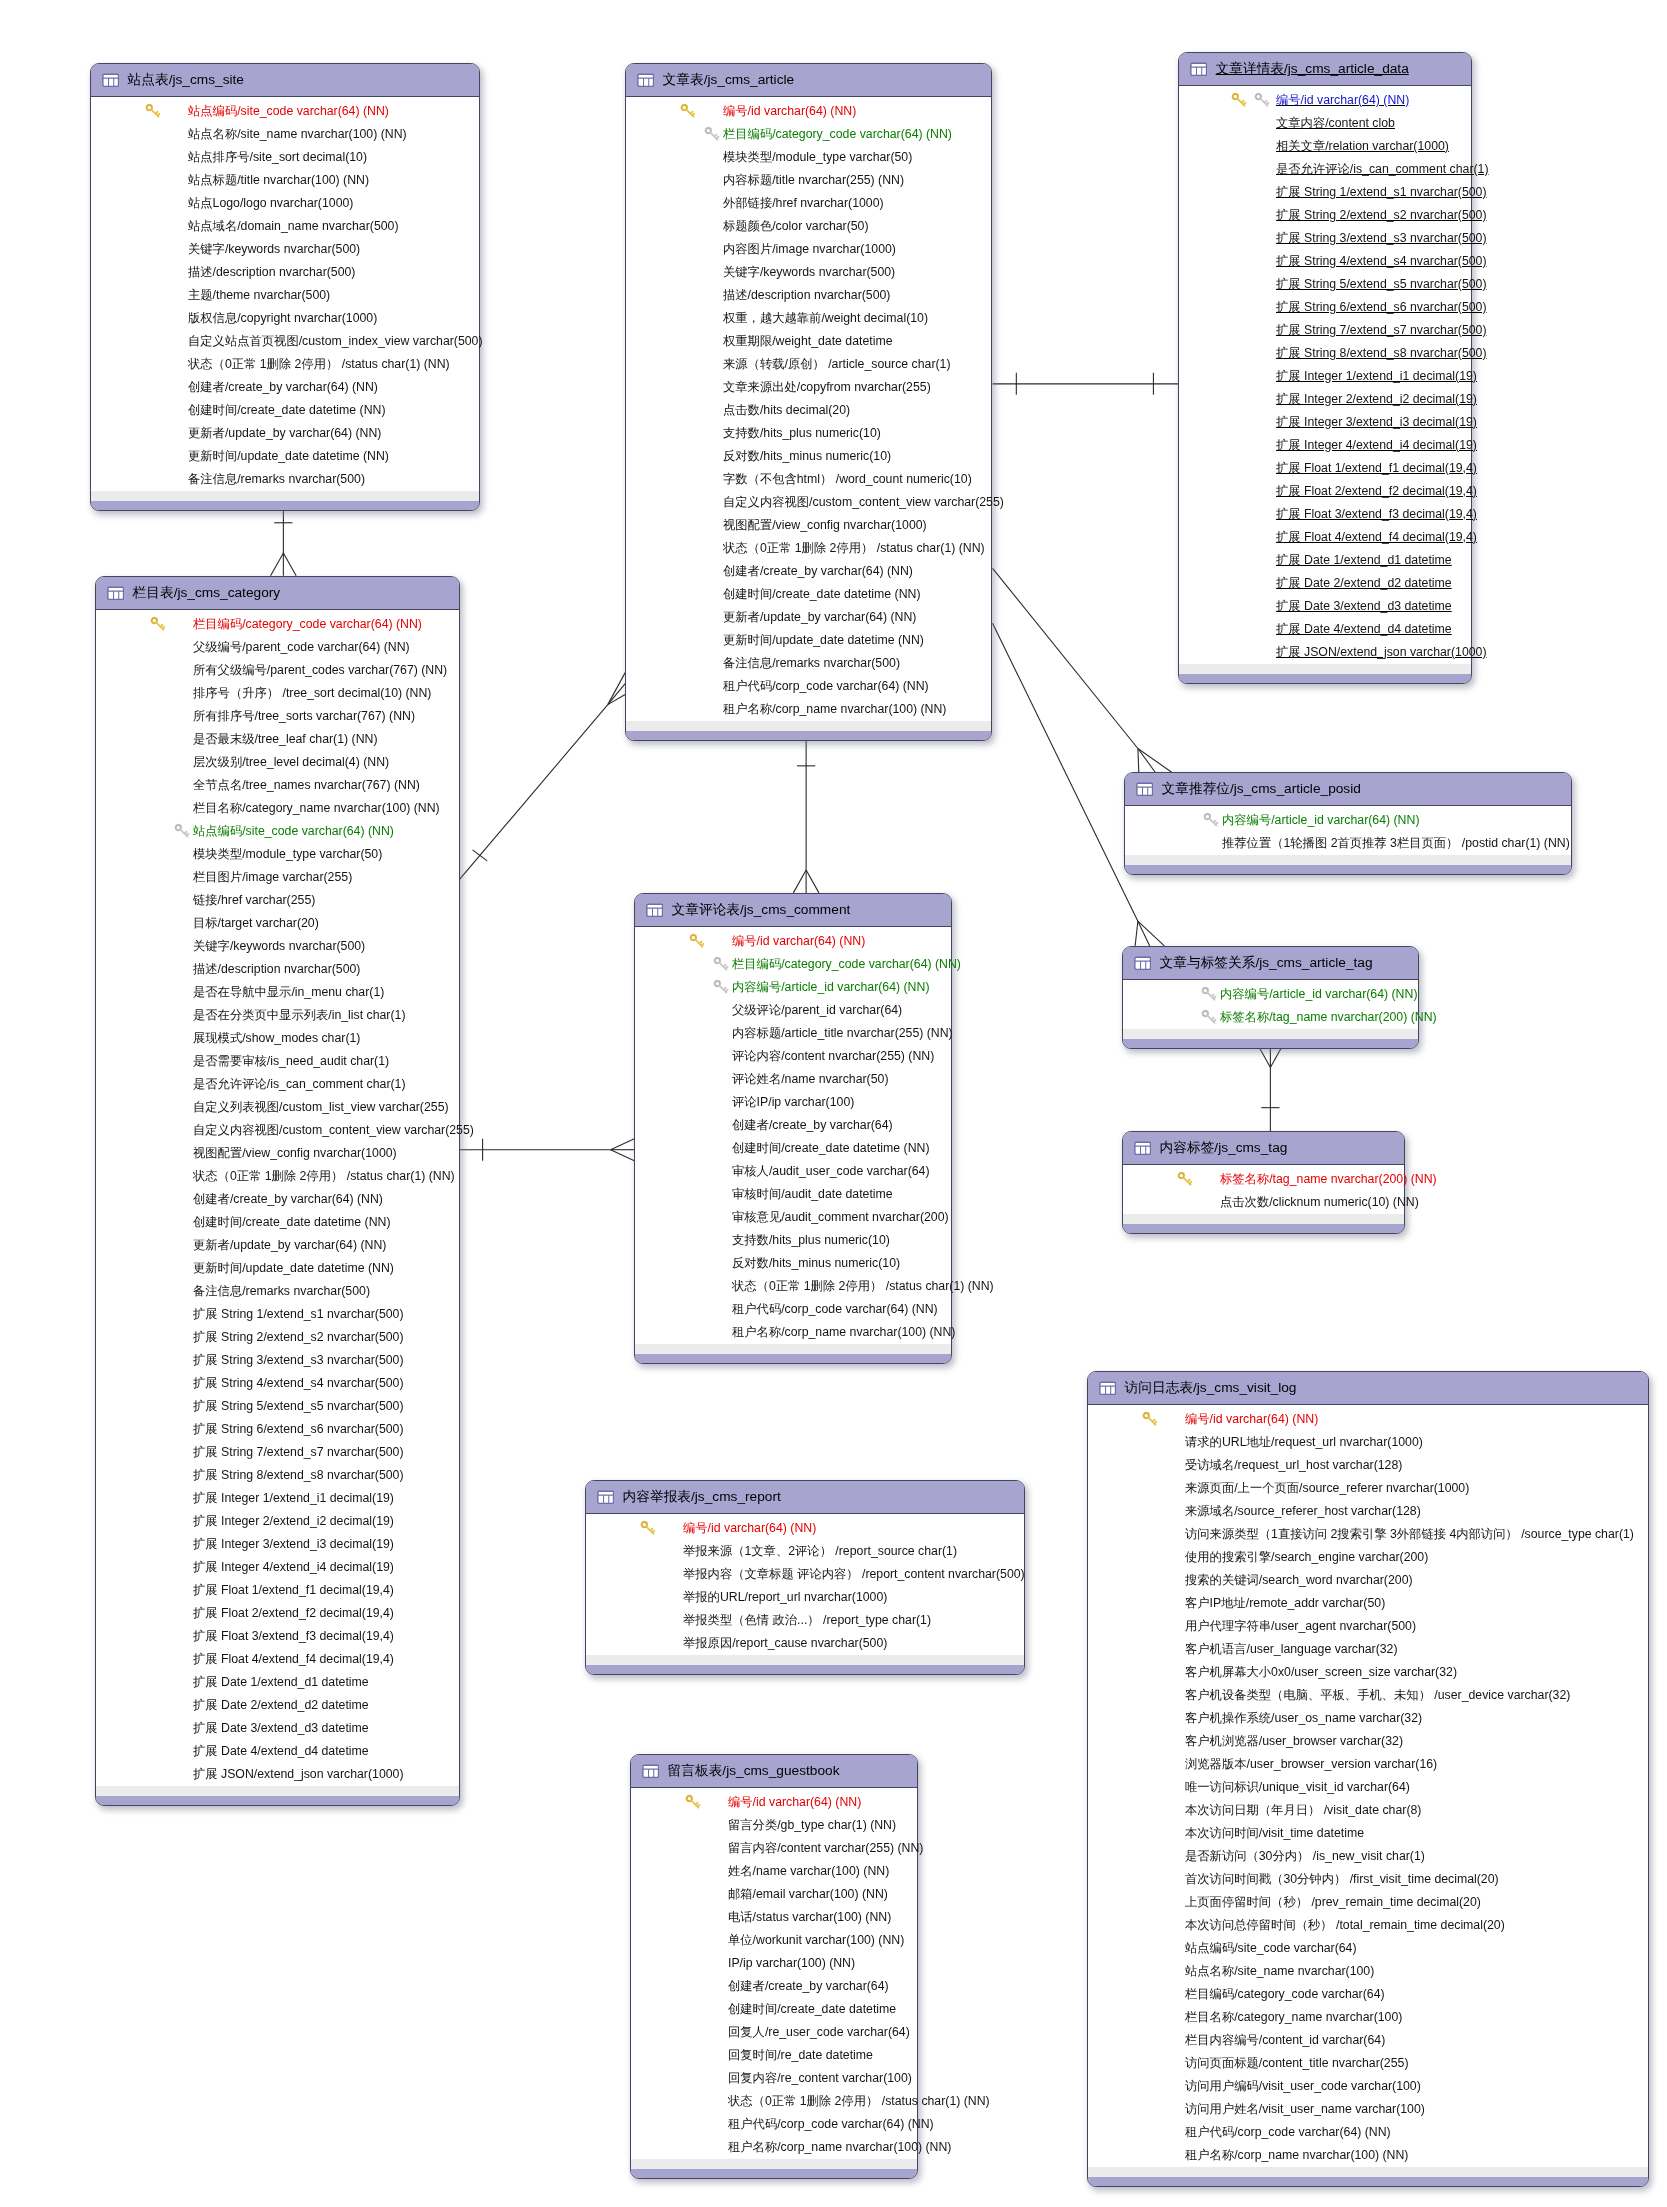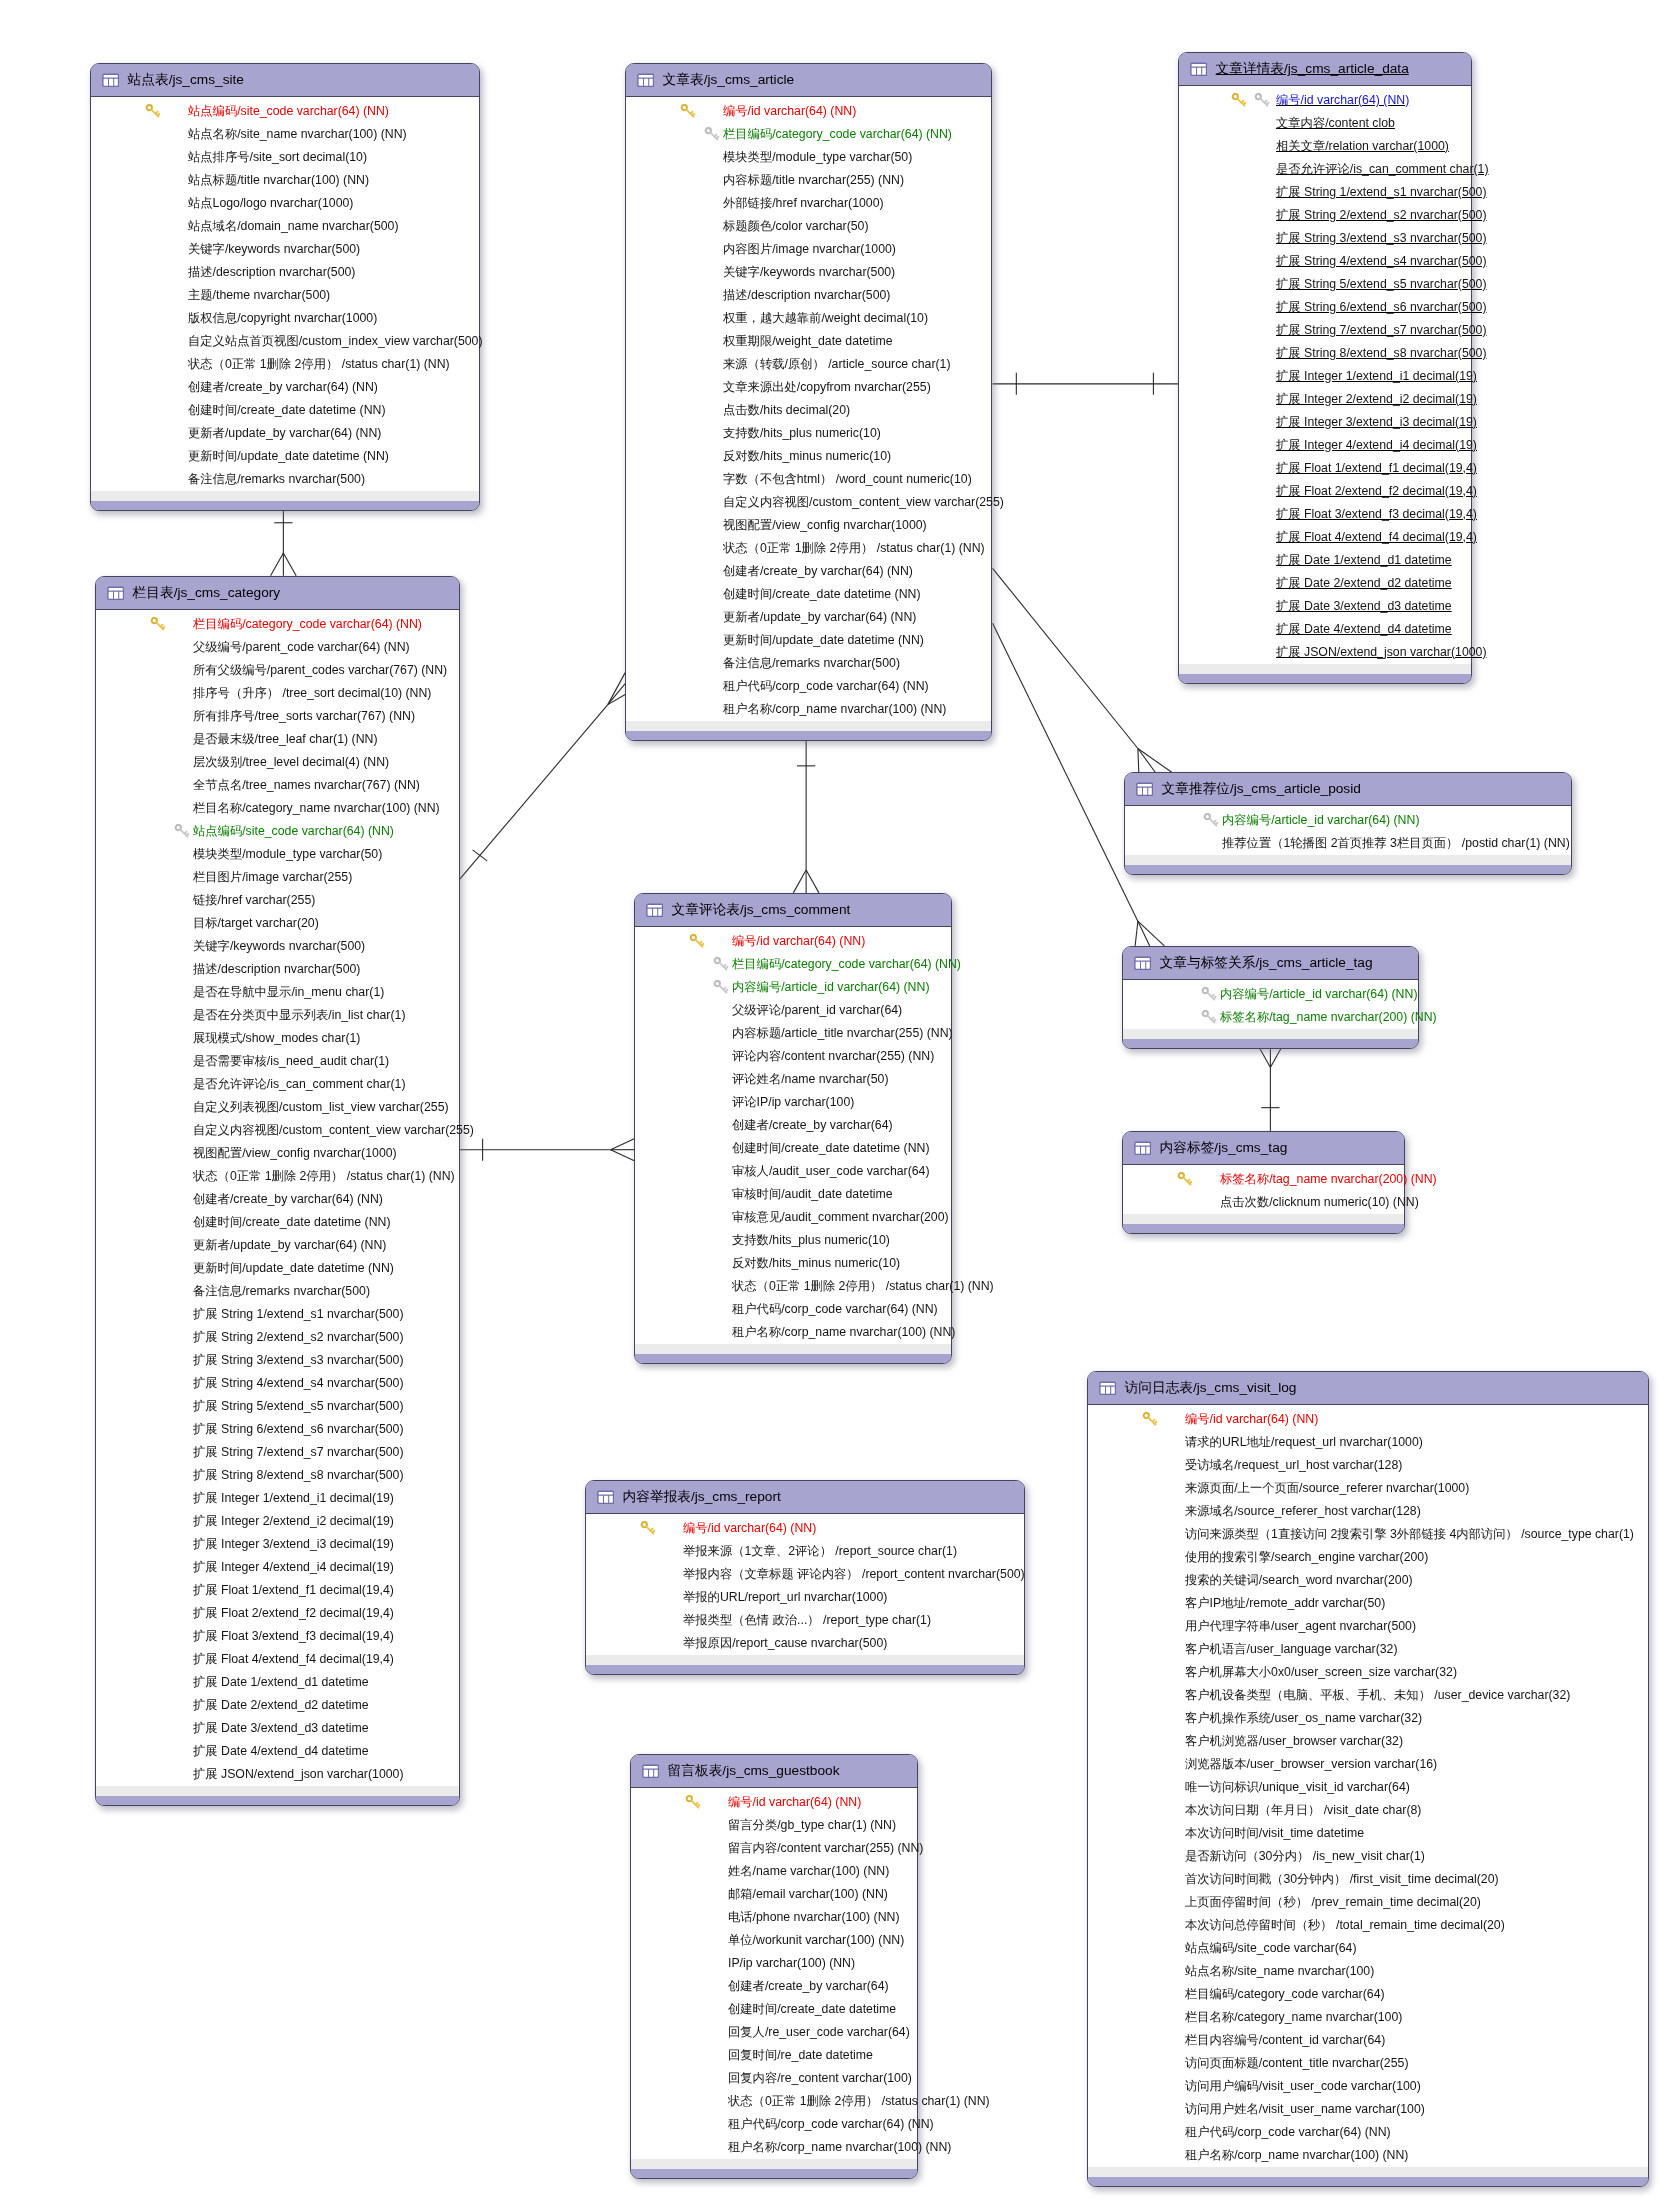--- a/index.html
+++ b/index.html
@@ -779,21 +779,21 @@
         <div class="trow">
           <span class="ftext">留言内容/content varchar(255) (NN)</span>
         </div>
         <div class="trow">
           <span class="ftext">姓名/name varchar(100) (NN)</span>
         </div>
         <div class="trow">
           <span class="ftext">邮箱/email varchar(100) (NN)</span>
         </div>
         <div class="trow">
-          <span class="ftext">电话/phone nvarchar(100) (NN)</span>
+          <span class="ftext">电话/status varchar(100) (NN)</span>
         </div>
         <div class="trow">
           <span class="ftext">单位/workunit varchar(100) (NN)</span>
         </div>
         <div class="trow">
           <span class="ftext">IP/ip varchar(100) (NN)</span>
         </div>
         <div class="trow">
           <span class="ftext">创建者/create_by varchar(64)</span>
         </div>

